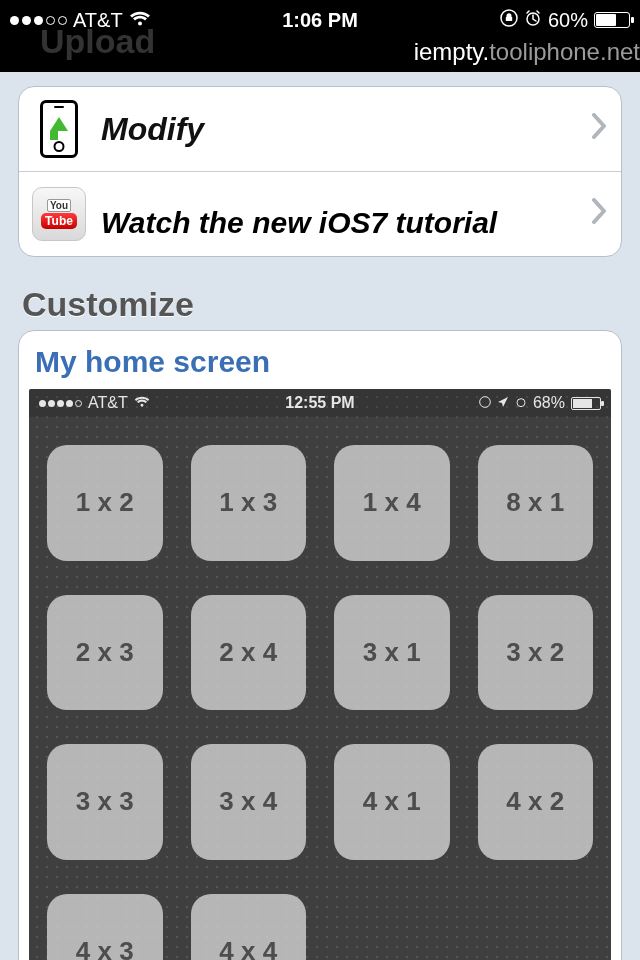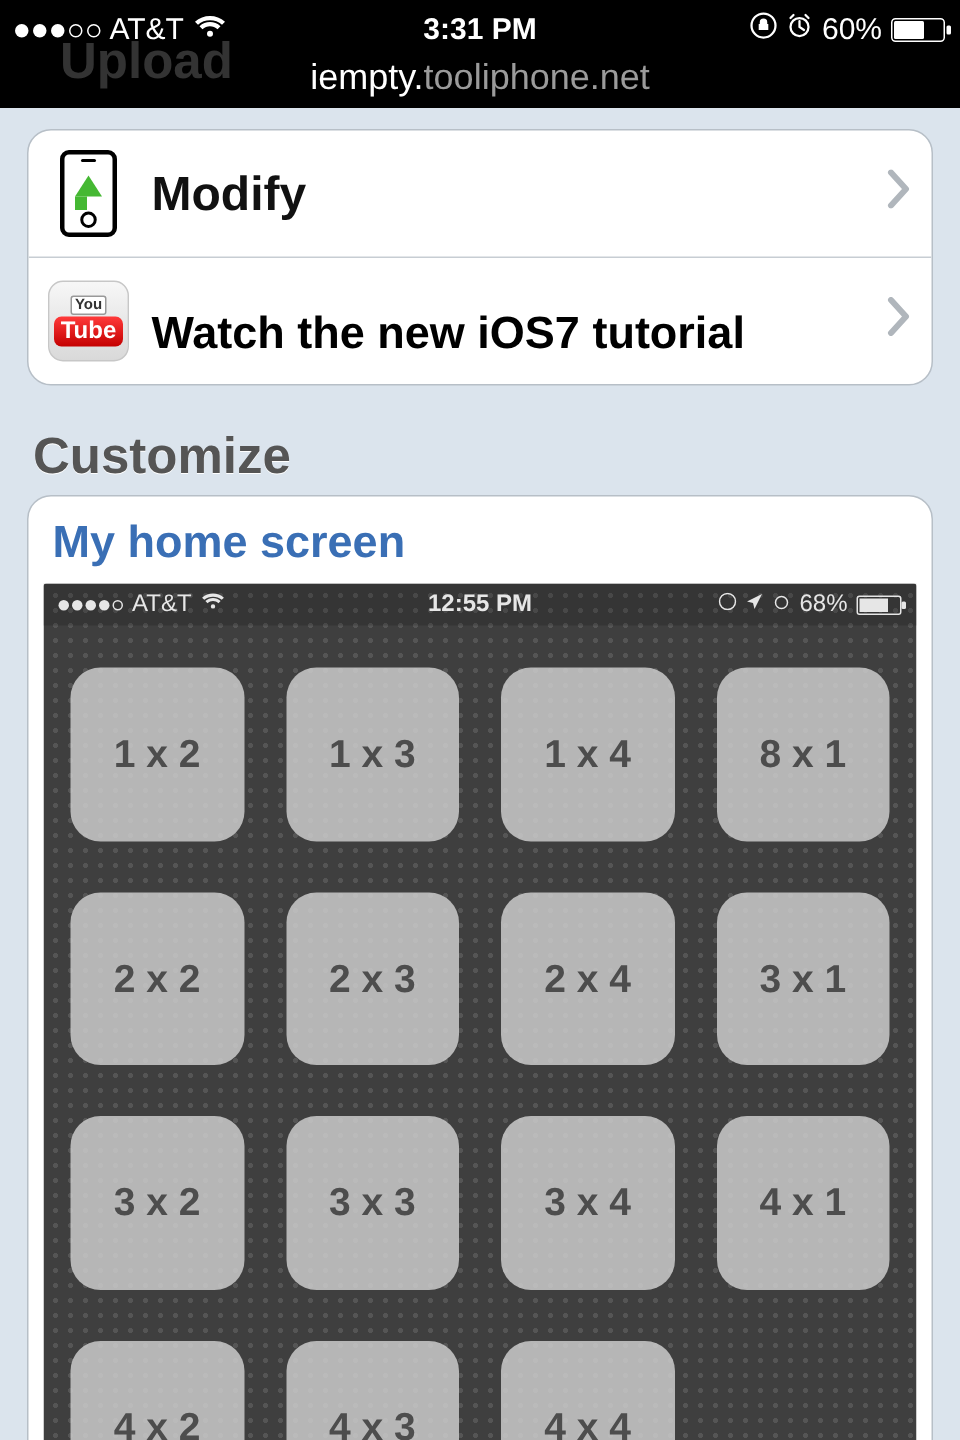--- a/index.html
+++ b/index.html
@@ -15,46 +15,46 @@
     .sb-time{ position:absolute; left:0; right:0; text-align:center; font-weight:600;}
     .wifi{ display:inline-block; }
     .batt{ display:inline-flex; align-items:center; gap:4px;}
     .batt-body{ width:36px; height:16px; border:1.5px solid #fff; border-radius:3px; position:relative; }
     .batt-body::after{ content:""; position:absolute; right:-5px; top:4px; width:3px; height:6px; background:#fff; border-radius:1px;}
     .batt-fill{ position:absolute; left:1px; top:1px; bottom:1px; width:60%; background:#fff; border-radius:1px;}
 
     
     .ghost-header{ position:relative; height:32px; background:#000; color:#fff; }
     .ghost-title{ position:absolute; left:40px; top:-18px; color:#333; font-size:34px; font-weight:700; pointer-events:none;}
-    .url{ color:#fff; font-size:24px; text-align:center; line-height:24px; position:absolute; left:0; right:0; top:0px; font-weight:400; }
+    .url{ color:#fff; font-size:24px; text-align:right; line-height:24px; position:absolute; left:0; right:0; top:0px; font-weight:400; }
     .url .domain{ color:#9b9b9b; }
 
     .page{ background:#dbe4ed; height:888px; overflow:hidden; }
 
     
     .card-list{ margin:14px 18px 10px 18px; background:#fff; border:1px solid #b7bfc7; border-radius:16px; overflow:hidden; }
     .card-row{ display:flex; align-items:center; padding:12px 14px 12px 10px; border-bottom:1px solid #c7cdd3; cursor:pointer; }
     .card-row:last-child{ border-bottom:none;}
     .row-icon{ width:60px; height:60px; display:flex; align-items:center; justify-content:center; flex-shrink:0; }
-    .row-label{ flex:1; font-size:32px; font-weight:700; padding-left:12px; color:#111; }
+    .row-label{ flex:1; font-size:32px; font-weight:700; padding-left:12px; color:#111;font-style:italic; }
     .row-label.red{ color:#000000; font-size:30px;margin-top:18px; }
     .chev{ color:#b0b6bc; font-size:28px; }
 
     
     .phone-ico{ width:38px; height:58px; border:3px solid #000; border-radius:6px; background:#fff; position:relative; }
     .phone-ico::before{ content:""; position:absolute; top:3px; left:50%; transform:translateX(-50%); width:10px; height:2px; background:#000; border-radius:2px;}
     .phone-ico::after{ content:""; position:absolute; bottom:3px; left:50%; transform:translateX(-50%); width:7px; height:7px; border:2px solid #000; border-radius:50%;}
     .phone-screen{ position:absolute; top:9px; left:4px; right:4px; bottom:13px; background:#fff; display:flex; align-items:center; justify-content:center;}
     .up-arrow{ width:0; height:0; border-left:9px solid transparent; border-right:9px solid transparent; border-bottom:14px solid #45b833; position:relative; top:-3px;}
     .up-stem{ position:absolute; width:8px; height:9px; background:#45b833; top:11px;}
 
     
     .yt{ width:54px; height:54px; border-radius:10px; background:linear-gradient(#f7f7f7,#d9d9d9); border:1px solid #c7c7c7; display:flex; flex-direction:column; align-items:center; justify-content:center; gap:1px; }
     .yt-top{ font-size:10px; font-weight:700; color:#333; border:1px solid #999; padding:0 2px; background:#fff; border-radius:2px; }
-    .yt-red{ background:linear-gradient(#ff3a3a,#c40000); color:#fff; font-size:16px; font-weight:700; padding:1px 4px; border-radius:5px; }
+    .yt-red{ background:linear-gradient(#ff3a3a,#c40000); color:#fff; font-size:12px; font-weight:700; padding:1px 4px; border-radius:5px; }
 
     
     .sect-title{ margin:28px 22px 6px 22px; font-size:34px; font-weight:700; color:#555; text-shadow:0 1px 0 #fff; }
     .panel{ margin:0 18px; background:#fff; border:1px solid #b7bfc7; border-radius:16px; padding:10px 10px 0 10px; }
     .panel-title{ color:#3a6fb5; font-size:30px; font-weight:700; padding:4px 6px 10px 6px; }
 
     
     .sim{ background:#3f3f3f; background-image:radial-gradient(circle, #555 1.5px, transparent 1.5px); background-size:10px 10px; background-position:3px 3px; border-radius:2px; padding:0; }
     .sim-status{ height:28px; background:rgba(0,0,0,0.15); color:#e6e6e6; display:flex; align-items:center; justify-content:space-between; padding:0 10px; font-size:16px; position:relative;}
     .sim-status .sim-time{ position:absolute; left:0; right:0; text-align:center; font-weight:700;}
@@ -81,21 +81,21 @@
         <span class="dot empty"></span>
         <span class="dot empty"></span>
     </span>
     <span>AT&amp;T</span>
     <span class="wifi">
       <svg width="22" height="16" viewBox="0 0 22 16">
           <path d="M11 14.5a2 2 0 100-4 2 2 0 000 4zM4 7.5c4-3.7 10-3.7 14 0l-2 2c-2.8-2.6-7.2-2.6-10 0l-2-2zM1 4.5C6.5-0.6 15.5-0.6 21 4.5l-2 2C14.7 2.6 7.3 2.6 3 6.5l-2-2z" fill="#fff"></path>
         </svg>
     </span>
   </div>
-  <div class="sb-time">3:31 PM</div>
+  <div class="sb-time">1:06 PM</div>
   <div class="sb-right">
     <span>
       <svg width="18" height="18" viewBox="0 0 18 18">
           <circle cx="9" cy="9" r="8" stroke="#fff" stroke-width="1.5" fill="none"></circle>
           <path d="M6.5 8V6.8a2.5 2.5 0 115 0V8h.7v4H5.8V8h.7z" fill="#fff"></path>
         </svg>
     </span>
     <span>
       <svg width="18" height="18" viewBox="0 0 18 18">
           <circle cx="9" cy="10" r="6" stroke="#fff" stroke-width="1.5" fill="none"></circle>
@@ -191,21 +191,20 @@
           <span class="sim-batt">
               <span class="sim-batt-fill"></span>
             </span>
         </div>
       </div>
       <div class="grid">
         <div class="slot">1 x 2</div>
         <div class="slot">1 x 3</div>
         <div class="slot">1 x 4</div>
         <div class="slot">8 x 1</div>
-        <div class="slot">2 x 2</div>
         <div class="slot">2 x 3</div>
         <div class="slot">2 x 4</div>
         <div class="slot">3 x 1</div>
         <div class="slot">3 x 2</div>
         <div class="slot">3 x 3</div>
         <div class="slot">3 x 4</div>
         <div class="slot">4 x 1</div>
         <div class="slot">4 x 2</div>
         <div class="slot">4 x 3</div>
         <div class="slot">4 x 4</div>

